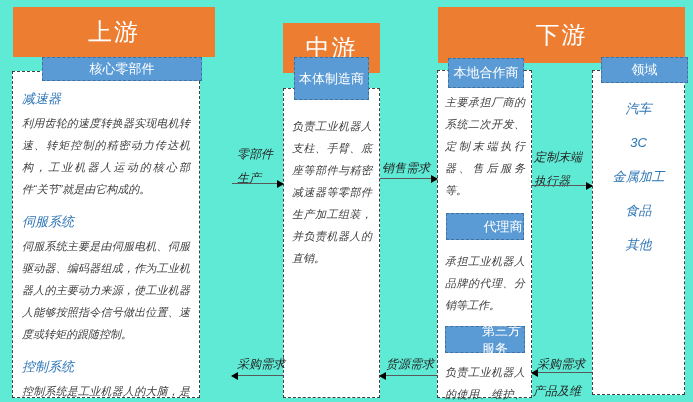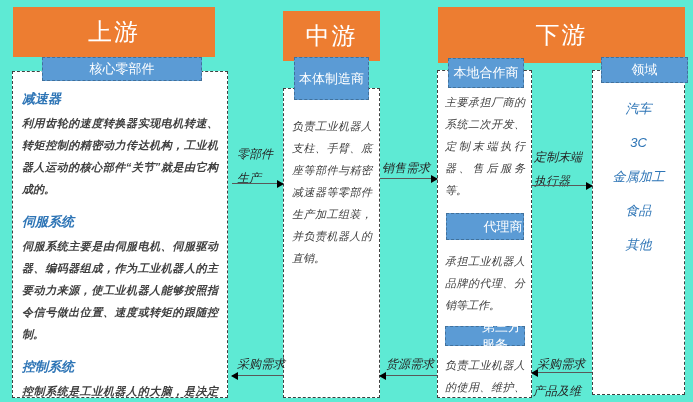--- a/index.html
+++ b/index.html
@@ -51,29 +51,29 @@
   
   .sub1-content { position:relative; z-index:2; padding:20px 6px 0 7px; box-sizing:border-box; }
   .gap12{height:12px} .gap10{height:10px} .gap8{height:8px}
 </style>
 </head>
 <body>
 
 <div class="canvas">
 
   <div class="obox" style="left:13px; top:7px; width:202px; height:50px;">上游</div>
-  <div class="obox" style="left:283px; top:11px; width:97px; height:50px;text-align:center;">中游</div>
+  <div class="obox" style="left:283px; top:23px; width:97px; height:50px;text-align:center;">中游</div>
   <div class="obox" style="left:438px; top:7px; width:247px; height:56px;">下游</div>
 
   <div class="bbox" style="left:42px; top:57px; width:160px; height:24px;">核心零部件</div>
   <div class="bbox" style="left:294px; top:57px; width:75px; height:43px;">本体制造商</div>
   <div class="bbox" style="left:448px; top:58px; width:76px; height:30px;">本地合作商</div>
   <div class="bbox" style="left:601px; top:57px; width:87px; height:26px;">领域</div>
 
-  <div class="dashedbox" style="left:12px; top:71px; width:216px; height:327px;font-weight:bold;">
+  <div class="dashedbox" style="left:12px; top:71px; width:188px; height:327px;">
     <div class="pad">
       <div class="section">
         <div class="sec-title">减速器</div>
         <div class="sec-body">利用齿轮的速度转换器实现电机转速、转矩控制的精密动力传达机构，工业机器人运动的核心部件“关节”就是由它构成的。</div>
       </div>
       <div class="section">
         <div class="sec-title">伺服系统</div>
         <div class="sec-body">伺服系统主要是由伺服电机、伺服驱动器、编码器组成，作为工业机器人的主要动力来源，使工业机器人能够按照指令信号做出位置、速度或转矩的跟随控制。</div>
       </div>
       <div class="section">
@@ -90,21 +90,21 @@
   </div>
 
   <div class="dashedbox" style="left:437px; top:70px; width:95px; height:328px;">
     <div class="sub1-content">
       <div class="sec-body">主要承担厂商的系统二次开发、定制末端执行器、售后服务等。</div>
       <div class="gap12"></div>
       <div class="bbox inner" style="width:78px; height:27px;">代理商</div>
       <div class="gap10"></div>
       <div class="sec-body">承担工业机器人品牌的代理、分销等工作。</div>
       <div class="gap10"></div>
-      <div class="bbox inner" style="width:80px; height:20px;">第三方服务</div>
+      <div class="bbox inner" style="width:80px; height:27px;">第三方服务</div>
       <div class="gap8"></div>
       <div class="sec-body">负责工业机器人的使用、维护、教育培训等工作。</div>
     </div>
   </div>
 
   <div class="dashedbox" style="left:592px; top:70px; width:93px; height:325px;"></div>
   <div class="fields-list">
     <div class="field-item">汽车</div>
     <div class="field-item">3C</div>
     <div class="field-item">金属加工</div>

